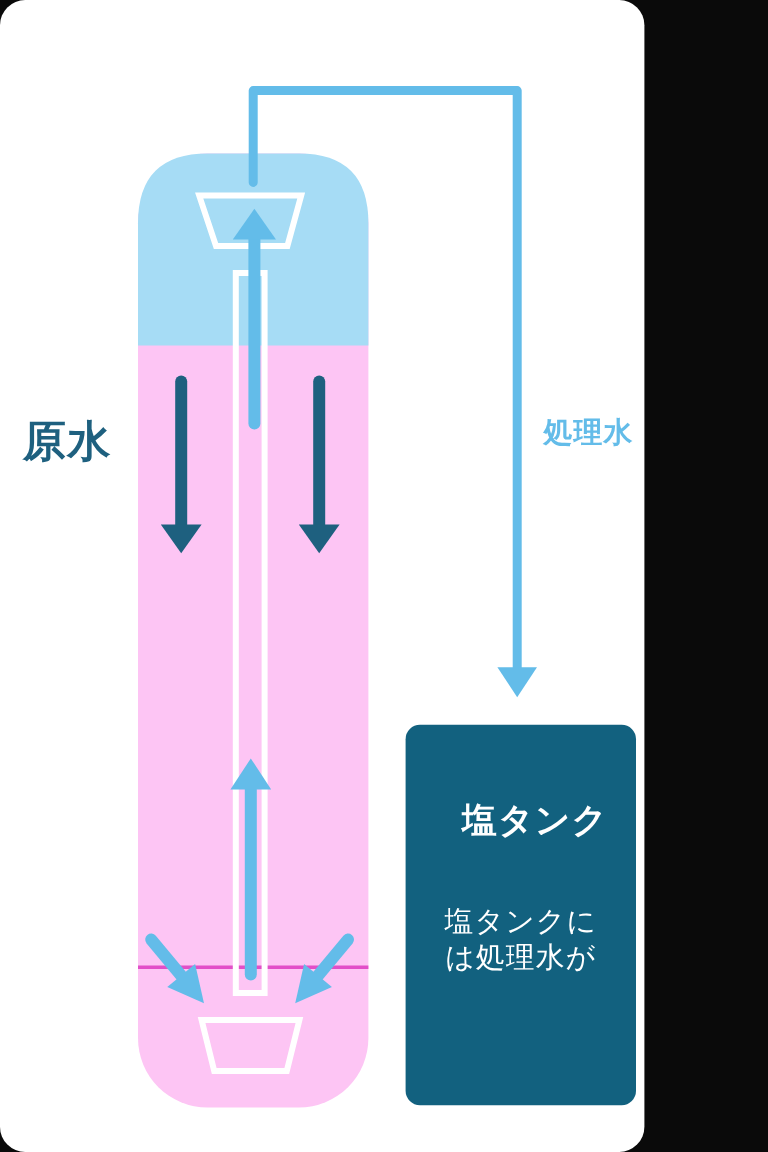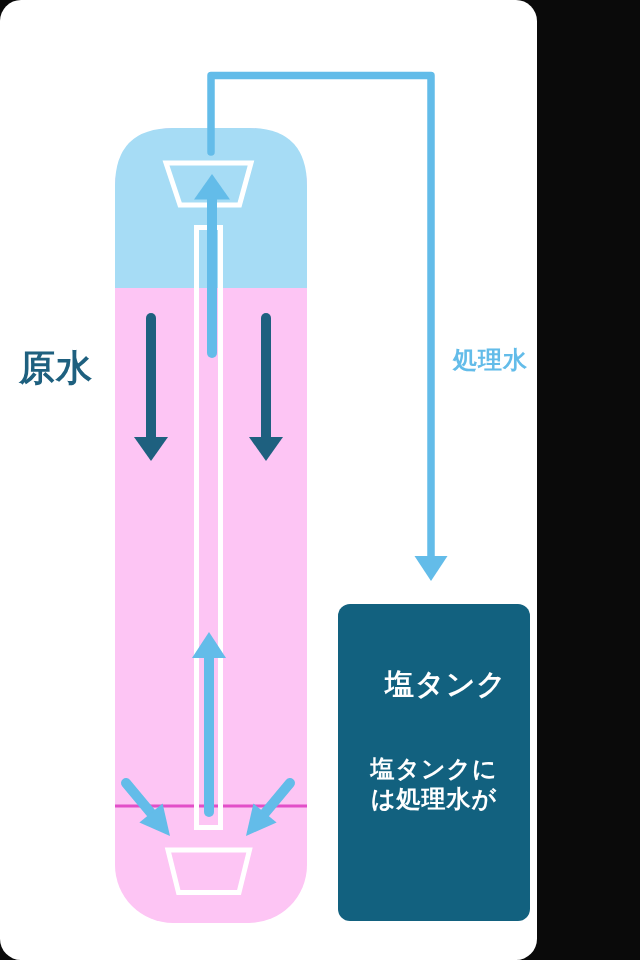--- a/index.html
+++ b/index.html
@@ -30,21 +30,21 @@
   .salt-box{
     position:absolute;left:338px;top:604px;width:192px;height:317px;
     background:var(--deep_teal);border-radius:12px;color:var(--white_text);
   }
   .salt-title{
     position:absolute;top:66px;left:0;width:100%;text-align:center;
     font-size:29px;font-weight:700;letter-spacing:1px;line-height:1;margin-left:12px;
   }
   .salt-desc{
     position:absolute;top:150px;left:0;width:100%;text-align:center;
-    font-size:24px;font-weight:700;line-height:30px;letter-spacing:1px;
+    font-size:24px;font-weight:400;line-height:30px;letter-spacing:1px;
   }
 </style>
 </head>
 <body>
 
 <div class="card">
 
   <svg width="640" height="960" viewBox="0 0 640 960">
 
     <rect class="fill-tankbody" x="115" y="128" width="192" height="795" rx="58"></rect>

